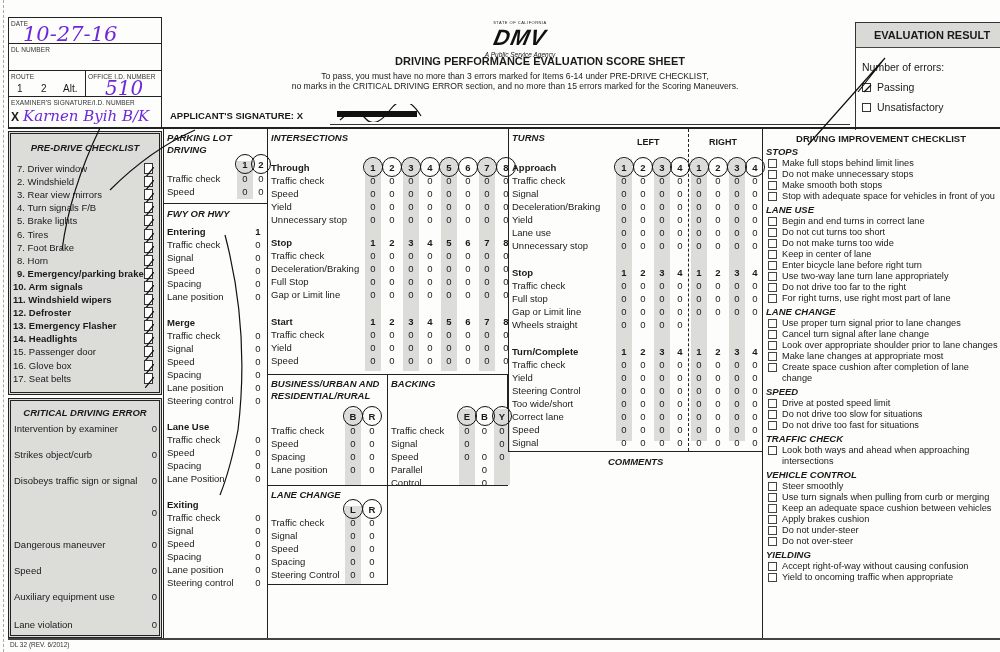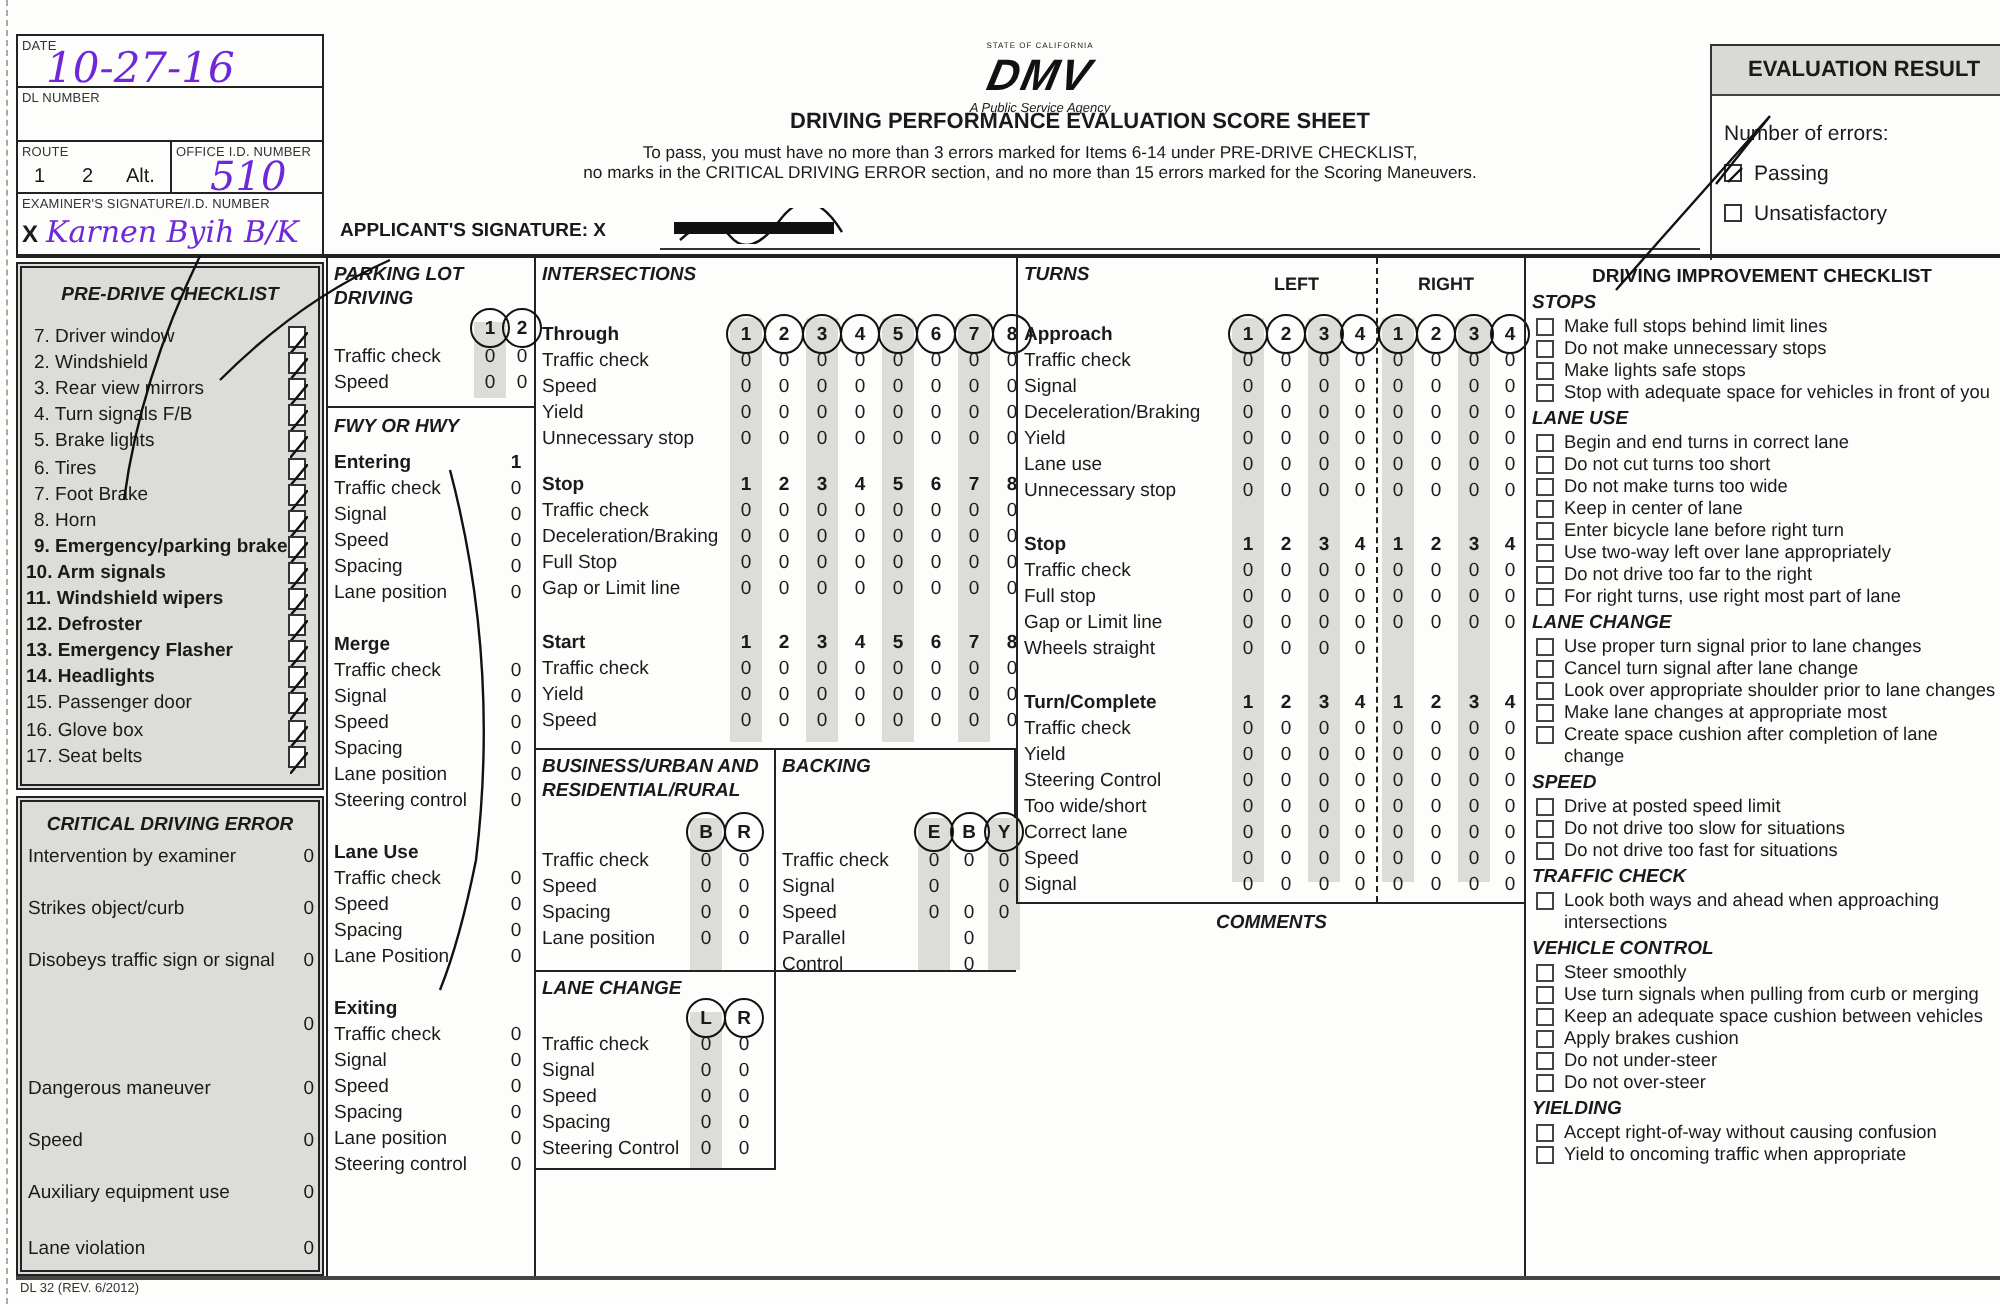--- a/index.html
+++ b/index.html
@@ -733,29 +733,29 @@
 <div id="comments-title" class="abs">COMMENTS</div>
 <div class="abs" style="left:512px;top:470px;width:246px;height:165px;"></div>
 <div class="abs" style="left:762px;top:129px;height:509px;border-left:1px solid #222;"></div>
 
 <div class="abs" style="left:762px;top:129px;width:238px;height:509px;overflow:hidden;">
   <div class="abs" style="left:0;top:4px;width:238px;text-align:center;font-weight:bold;font-size:9.5px;">DRIVING IMPROVEMENT CHECKLIST</div>
   <div id="improvement" class="abs" style="left:4px;top:17px;width:240px;">
       <span class="row-lbl" style="left: 0px; top: 0px; font-weight: bold; font-style: italic;">STOPS</span>
       <div class="abs" style="left: 0px; top: 12px; width: 232px; font-size: 9.2px; line-height: 11px; padding-left: 16px;"><span class="abs" style="left: 2px; top: 1px; width: 9px; height: 9px; border: 1px solid rgb(68, 68, 68); background: rgb(255, 255, 255);"></span><span>Make full stops behind limit lines</span></div>
       <div class="abs" style="left: 0px; top: 23px; width: 232px; font-size: 9.2px; line-height: 11px; padding-left: 16px;"><span class="abs" style="left: 2px; top: 1px; width: 9px; height: 9px; border: 1px solid rgb(68, 68, 68); background: rgb(255, 255, 255);"></span><span>Do not make unnecessary stops</span></div>
-      <div class="abs" style="left: 0px; top: 34px; width: 232px; font-size: 9.2px; line-height: 11px; padding-left: 16px;"><span class="abs" style="left: 2px; top: 1px; width: 9px; height: 9px; border: 1px solid rgb(68, 68, 68); background: rgb(255, 255, 255);"></span><span>Make lights safe stops</span></div>
+      <div class="abs" style="left: 0px; top: 34px; width: 232px; font-size: 9.2px; line-height: 11px; padding-left: 16px;"><span class="abs" style="left: 2px; top: 1px; width: 9px; height: 9px; border: 1px solid rgb(68, 68, 68); background: rgb(255, 255, 255);"></span><span>Make smooth both stops</span></div>
       <div class="abs" style="left: 0px; top: 45px; width: 232px; font-size: 9.2px; line-height: 11px; padding-left: 16px;"><span class="abs" style="left: 2px; top: 1px; width: 9px; height: 9px; border: 1px solid rgb(68, 68, 68); background: rgb(255, 255, 255);"></span><span>Stop with adequate space for vehicles in front of you</span></div>
       <span class="row-lbl" style="left: 0px; top: 58px; font-weight: bold; font-style: italic;">LANE USE</span>
       <div class="abs" style="left: 0px; top: 70px; width: 232px; font-size: 9.2px; line-height: 11px; padding-left: 16px;"><span class="abs" style="left: 2px; top: 1px; width: 9px; height: 9px; border: 1px solid rgb(68, 68, 68); background: rgb(255, 255, 255);"></span><span>Begin and end turns in correct lane</span></div>
       <div class="abs" style="left: 0px; top: 81px; width: 232px; font-size: 9.2px; line-height: 11px; padding-left: 16px;"><span class="abs" style="left: 2px; top: 1px; width: 9px; height: 9px; border: 1px solid rgb(68, 68, 68); background: rgb(255, 255, 255);"></span><span>Do not cut turns too short</span></div>
       <div class="abs" style="left: 0px; top: 92px; width: 232px; font-size: 9.2px; line-height: 11px; padding-left: 16px;"><span class="abs" style="left: 2px; top: 1px; width: 9px; height: 9px; border: 1px solid rgb(68, 68, 68); background: rgb(255, 255, 255);"></span><span>Do not make turns too wide</span></div>
       <div class="abs" style="left: 0px; top: 103px; width: 232px; font-size: 9.2px; line-height: 11px; padding-left: 16px;"><span class="abs" style="left: 2px; top: 1px; width: 9px; height: 9px; border: 1px solid rgb(68, 68, 68); background: rgb(255, 255, 255);"></span><span>Keep in center of lane</span></div>
       <div class="abs" style="left: 0px; top: 114px; width: 232px; font-size: 9.2px; line-height: 11px; padding-left: 16px;"><span class="abs" style="left: 2px; top: 1px; width: 9px; height: 9px; border: 1px solid rgb(68, 68, 68); background: rgb(255, 255, 255);"></span><span>Enter bicycle lane before right turn</span></div>
-      <div class="abs" style="left: 0px; top: 125px; width: 232px; font-size: 9.2px; line-height: 11px; padding-left: 16px;"><span class="abs" style="left: 2px; top: 1px; width: 9px; height: 9px; border: 1px solid rgb(68, 68, 68); background: rgb(255, 255, 255);"></span><span>Use two-way left over lane appropriately</span></div>
+      <div class="abs" style="left: 0px; top: 125px; width: 232px; font-size: 9.2px; line-height: 11px; padding-left: 16px;"><span class="abs" style="left: 2px; top: 1px; width: 9px; height: 9px; border: 1px solid rgb(68, 68, 68); background: rgb(255, 255, 255);"></span><span>Use two-way lane turn lane appropriately</span></div>
       <div class="abs" style="left: 0px; top: 136px; width: 232px; font-size: 9.2px; line-height: 11px; padding-left: 16px;"><span class="abs" style="left: 2px; top: 1px; width: 9px; height: 9px; border: 1px solid rgb(68, 68, 68); background: rgb(255, 255, 255);"></span><span>Do not drive too far to the right</span></div>
       <div class="abs" style="left: 0px; top: 147px; width: 232px; font-size: 9.2px; line-height: 11px; padding-left: 16px;"><span class="abs" style="left: 2px; top: 1px; width: 9px; height: 9px; border: 1px solid rgb(68, 68, 68); background: rgb(255, 255, 255);"></span><span>For right turns, use right most part of lane</span></div>
       <span class="row-lbl" style="left: 0px; top: 160px; font-weight: bold; font-style: italic;">LANE CHANGE</span>
       <div class="abs" style="left: 0px; top: 172px; width: 232px; font-size: 9.2px; line-height: 11px; padding-left: 16px;"><span class="abs" style="left: 2px; top: 1px; width: 9px; height: 9px; border: 1px solid rgb(68, 68, 68); background: rgb(255, 255, 255);"></span><span>Use proper turn signal prior to lane changes</span></div>
       <div class="abs" style="left: 0px; top: 183px; width: 232px; font-size: 9.2px; line-height: 11px; padding-left: 16px;"><span class="abs" style="left: 2px; top: 1px; width: 9px; height: 9px; border: 1px solid rgb(68, 68, 68); background: rgb(255, 255, 255);"></span><span>Cancel turn signal after lane change</span></div>
       <div class="abs" style="left: 0px; top: 194px; width: 232px; font-size: 9.2px; line-height: 11px; padding-left: 16px;"><span class="abs" style="left: 2px; top: 1px; width: 9px; height: 9px; border: 1px solid rgb(68, 68, 68); background: rgb(255, 255, 255);"></span><span>Look over appropriate shoulder prior to lane changes</span></div>
       <div class="abs" style="left: 0px; top: 205px; width: 232px; font-size: 9.2px; line-height: 11px; padding-left: 16px;"><span class="abs" style="left: 2px; top: 1px; width: 9px; height: 9px; border: 1px solid rgb(68, 68, 68); background: rgb(255, 255, 255);"></span><span>Make lane changes at appropriate most</span></div>
       <div class="abs" style="left: 0px; top: 216px; width: 232px; font-size: 9.2px; line-height: 11px; padding-left: 16px;"><span class="abs" style="left: 2px; top: 1px; width: 9px; height: 9px; border: 1px solid rgb(68, 68, 68); background: rgb(255, 255, 255);"></span><span>Create space cushion after completion of lane change</span></div>
       <span class="row-lbl" style="left: 0px; top: 240px; font-weight: bold; font-style: italic;">SPEED</span>
       <div class="abs" style="left: 0px; top: 252px; width: 232px; font-size: 9.2px; line-height: 11px; padding-left: 16px;"><span class="abs" style="left: 2px; top: 1px; width: 9px; height: 9px; border: 1px solid rgb(68, 68, 68); background: rgb(255, 255, 255);"></span><span>Drive at posted speed limit</span></div>

